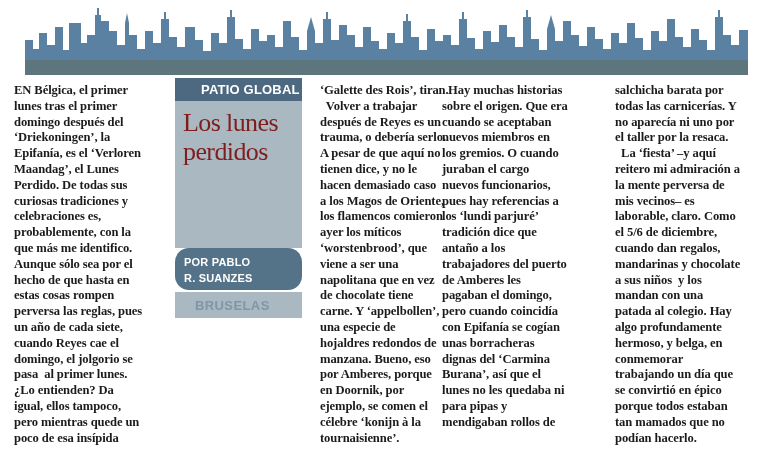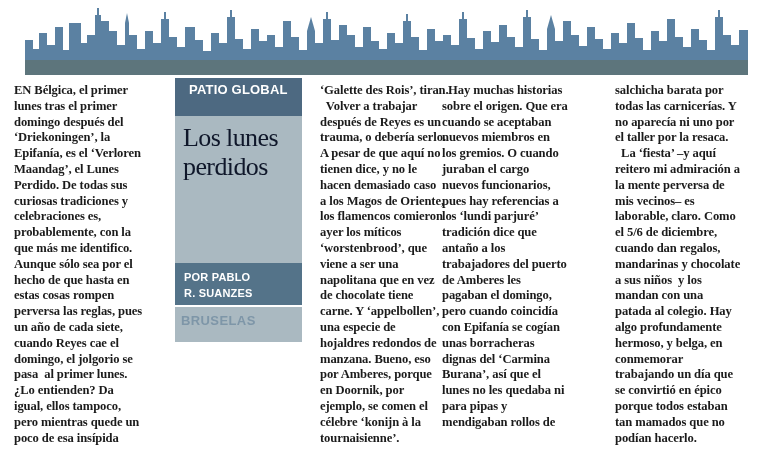--- a/index.html
+++ b/index.html
@@ -11,34 +11,34 @@
 
   
   .tcol{position:absolute;top:83px;color:var(--body_text);
         font:700 12.6px/15.8px "Liberation Serif",serif;
         letter-spacing:-0.1px;}
   .tline{white-space:pre;height:15.8px;}
 
   
   .hblock{position:absolute;left:175px;top:78px;width:127px;
           font-family:"Liberation Sans",sans-serif;}
-  .kicker{height:38px;background:var(--kicker_bg);color:#fff;
+  .kicker{height:23px;background:var(--kicker_bg);color:#fff;
           font:700 13px/24px "Liberation Sans",sans-serif;
-          padding-left:14px;letter-spacing:.2px;}
+          padding-left:26px;letter-spacing:.2px;}
   .hlbox{height:147px;background:var(--panel_bg);
          padding:7px 2px 0 8px;box-sizing:border-box;}
   .hlbox h1{margin:0;font:400 26px/29px "Liberation Serif",serif;
-            color:#0f172a;letter-spacing:-.6px;}
+            color:#7f1d1d;letter-spacing:-.6px;}
   .porband{height:42px;background:var(--byline_bg);color:#fff;
            font:700 11px/13px "Liberation Sans",sans-serif;
-           padding:8px 0 0 9px;box-sizing:border-box;letter-spacing:.2px;}
+           padding:8px 0 0 9px;box-sizing:border-box;letter-spacing:.2px;border-radius:14px;}
   .whitegap{height:2px;background:#fff;}
-  .locband{height:35px;background:var(--panel_bg);color:var(--location_text);
+  .locband{height:26px;background:var(--panel_bg);color:var(--location_text);
            font:700 13px/27px "Liberation Sans",sans-serif;
-           padding-left:6px;letter-spacing:.4px;}
+           padding-left:20px;letter-spacing:.4px;}
 </style>
 </head>
 <body>
 
 <div class="skyline-wrap">
   <svg width="723" height="70" viewBox="0 0 723 70" xmlns="http://www.w3.org/2000/svg">
     <path style="fill:var(--skyline)" d="M0 55 L0 35 H8 V44 H14 V28 H22 V40 H30 V22 H38 V45 H44 V18 H56 V38 H62 V30 H70 V10 H76 V16 H84 V26 H92 V40 H100 V18 H104 V30 H112 V44 H120 V26 H128 V38 H136 V14 H144 V32 H152 V42 H160 V22 H170 V35 H178 V46 H186 V28 H194 V38 H202 V12 H210 V34 H218 V44 H226 V24 H234 V36 H242 V30 H250 V42 H258 V16 H266 V32 H274 V45 H282 V26 H290 V38 H298 V14 H306 V35 H314 V20 H322 V30 H330 V42 H338 V22 H346 V36 H354 V44 H362 V28 H370 V38 H378 V16 H386 V32 H394 V45 H402 V24 H410 V36 H418 V30 H426 V40 H434 V14 H442 V33 H450 V44 H458 V26 H466 V37 H474 V20 H482 V32 H490 V42 H498 V12 H506 V34 H514 V45 H522 V24 H530 V36 H538 V16 H546 V30 H554 V41 H562 V22 H570 V34 H578 V44 H586 V28 H594 V38 H602 V18 H610 V33 H618 V45 H626 V26 H634 V36 H642 V14 H650 V32 H658 V42 H666 V24 H674 V35 H682 V45 H690 V12 H698 V30 H706 V40 H714 V25 H723 V55 Z"></path>
 
     <rect style="fill:var(--skyline)" x="72" y="3" width="2" height="8"></rect>
     <rect style="fill:var(--skyline)" x="205" y="5" width="2" height="8"></rect>

